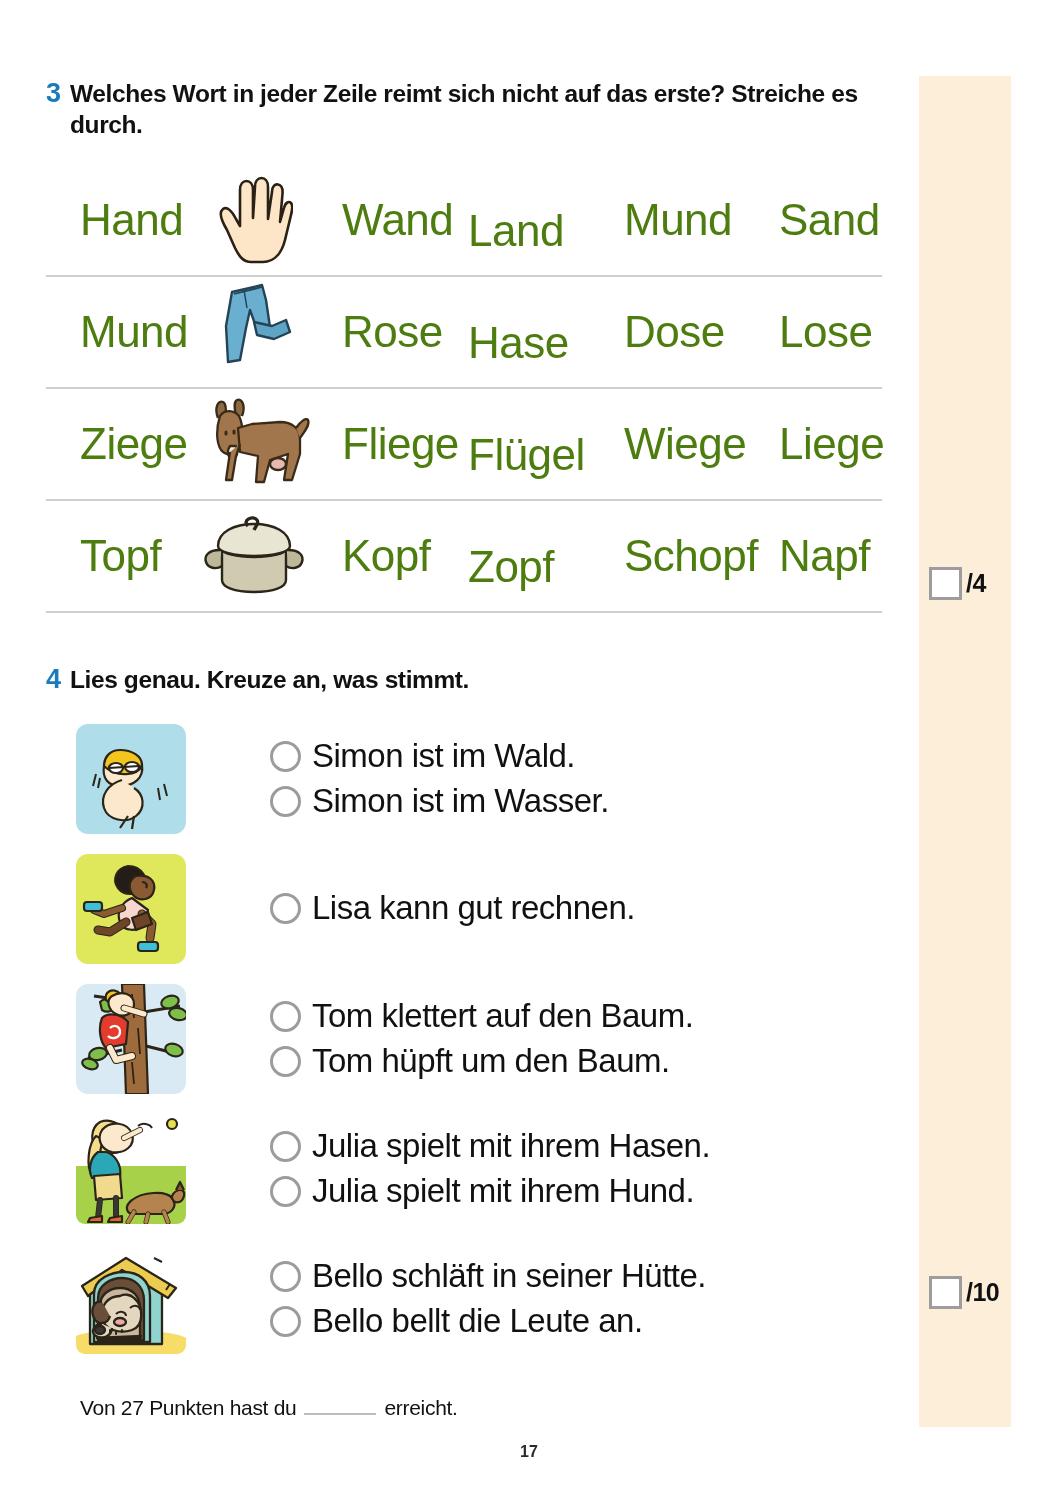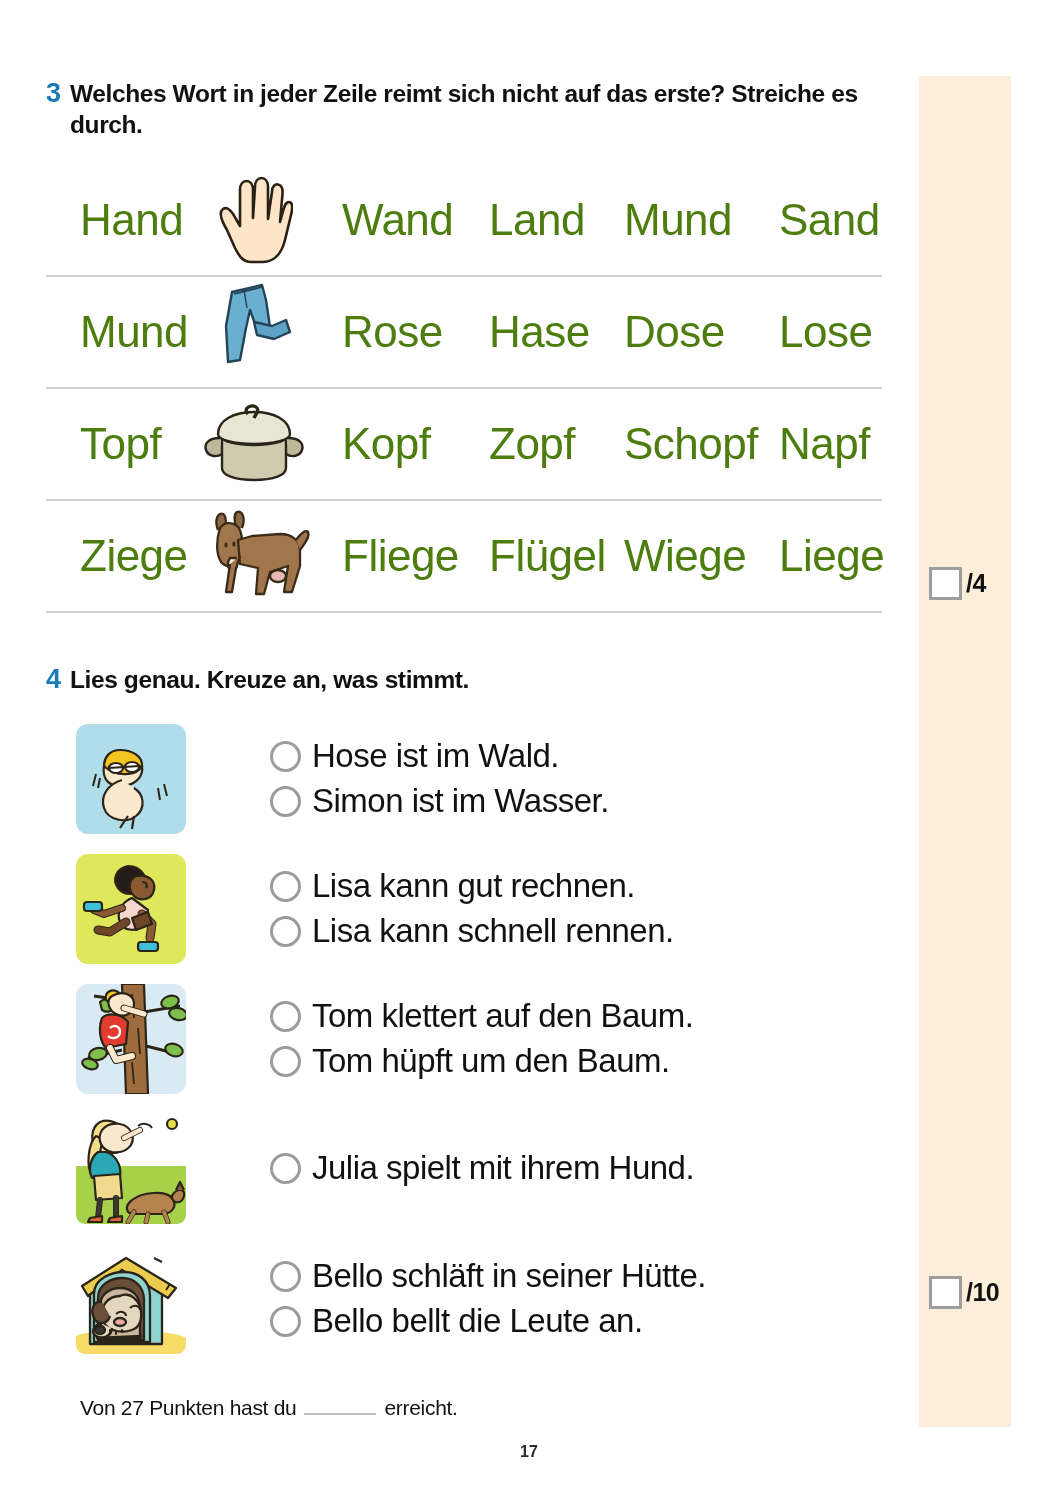--- a/index.html
+++ b/index.html
@@ -91,21 +91,21 @@
     top: 50%;
     transform: translateY(-50%);
     font-size: 44px;
     font-weight: 400;
     color: #4d7c0f;
     letter-spacing: -0.5px;
     white-space: nowrap;
   }
   .rw.c0 { left: 34px; }
   .rw.c1 { left: 296px; }
-  .rw.c2 { left: 443px; }
+  .rw.c2 { left: 422px; margin-top: 11px; }
   .rw.c3 { left: 578px; }
   .rw.c4 { left: 733px; }
   .rhyme-pic {
     position: absolute;
     left: 148px;
     top: 50%;
     transform: translateY(-50%);
     width: 120px;
     height: 104px;
     display: flex;
@@ -232,40 +232,20 @@
             <path d="M44 40 L62 44 L76 38 L80 50 L64 57 L47 53 Z" fill="#5fa3c6"></path>
             <path d="M24 12 L52 5" fill="none" stroke-width="1.7"></path>
             <path d="M34 8 L37 26" fill="none" stroke-width="1.5"></path>
           </g>
         </svg>
       </div>
       <div class="rw c1">Rose</div>
       <div class="rw c2">Hase</div>
       <div class="rw c3">Dose</div>
       <div class="rw c4">Lose</div>
-    </div>
-
-    <div class="rhyme-row">
-      <div class="rw c0">Topf</div>
-      <div class="rhyme-pic">
-        <svg width="112" height="80" viewBox="0 0 112 80">
-          <g stroke="#2b2418" stroke-width="2.4" stroke-linejoin="round">
-            <path d="M22 34 C10 34 6 40 8 46 C10 52 18 54 24 50" fill="#bdb89a"></path>
-            <path d="M90 34 C102 34 106 40 104 46 C102 52 94 54 88 50" fill="#bdb89a"></path>
-            <path d="M24 33 L24 64 C24 71 36 76 56 76 C76 76 88 71 88 64 L88 33 Z" fill="#cfcab0"></path>
-            <ellipse cx="56" cy="33" rx="32" ry="8" fill="#e2dfcb"></ellipse>
-            <path d="M20 30 C20 16 36 8 56 8 C76 8 92 16 92 30 C92 36 76 40 56 40 C36 40 20 36 20 30 Z" fill="#e8e5d2"></path>
-            <path d="M50 10 C44 4 54 0 58 3 C62 6 58 10 56 14" fill="none" stroke-width="3.4"></path>
-          </g>
-        </svg>
-      </div>
-      <div class="rw c1">Kopf</div>
-      <div class="rw c2">Zopf</div>
-      <div class="rw c3">Schopf</div>
-      <div class="rw c4">Napf</div>
     </div>
 
     <div class="rhyme-row">
       <div class="rw c0">Ziege</div>
       <div class="rhyme-pic">
         <svg width="116" height="100" viewBox="0 0 116 100">
           <g stroke="#3a2a18" stroke-width="2.3" stroke-linejoin="round">
             <path d="M22 24 C18 14 22 6 27 8 C31 10 30 18 29 24" fill="#8d6a46"></path>
             <path d="M46 22 C50 12 46 4 41 6 C37 8 39 16 40 23" fill="#8d6a46"></path>
             <path d="M24 22 C20 34 20 48 25 56 C30 62 40 62 44 54 C48 46 47 30 43 22 C38 16 29 15 24 22 Z" fill="#a2764c"></path>
@@ -277,20 +257,40 @@
             <path d="M44 50 L40 62 L36 86 L30 86 L34 58" fill="#a2764c"></path>
           </g>
         </svg>
       </div>
       <div class="rw c1">Fliege</div>
       <div class="rw c2">Flügel</div>
       <div class="rw c3">Wiege</div>
       <div class="rw c4">Liege</div>
     </div>
 
+    <div class="rhyme-row">
+      <div class="rw c0">Topf</div>
+      <div class="rhyme-pic">
+        <svg width="112" height="80" viewBox="0 0 112 80">
+          <g stroke="#2b2418" stroke-width="2.4" stroke-linejoin="round">
+            <path d="M22 34 C10 34 6 40 8 46 C10 52 18 54 24 50" fill="#bdb89a"></path>
+            <path d="M90 34 C102 34 106 40 104 46 C102 52 94 54 88 50" fill="#bdb89a"></path>
+            <path d="M24 33 L24 64 C24 71 36 76 56 76 C76 76 88 71 88 64 L88 33 Z" fill="#cfcab0"></path>
+            <ellipse cx="56" cy="33" rx="32" ry="8" fill="#e2dfcb"></ellipse>
+            <path d="M20 30 C20 16 36 8 56 8 C76 8 92 16 92 30 C92 36 76 40 56 40 C36 40 20 36 20 30 Z" fill="#e8e5d2"></path>
+            <path d="M50 10 C44 4 54 0 58 3 C62 6 58 10 56 14" fill="none" stroke-width="3.4"></path>
+          </g>
+        </svg>
+      </div>
+      <div class="rw c1">Kopf</div>
+      <div class="rw c2">Zopf</div>
+      <div class="rw c3">Schopf</div>
+      <div class="rw c4">Napf</div>
+    </div>
+
   </div>
 </div>
 
 <div class="exercise" id="exercise-4">
   <div class="ex-head">
     <div class="ex-num">4</div>
     <div class="ex-title">Lies genau. Kreuze an, was stimmt.</div>
   </div>
 
   <div class="mc-list">
@@ -308,21 +308,21 @@
             <path d="M46 56 C32 60 24 72 28 84 C32 96 50 100 60 92 C70 84 68 70 58 64" fill="#fce8cc"></path>
             <path d="M52 92 L44 104 M58 92 L56 105" fill="none"></path>
             <path d="M20 50 L17 62 M24 54 L22 64" fill="none" stroke-width="2"></path>
             <path d="M88 60 L91 72 M82 64 L84 76" fill="none" stroke-width="2"></path>
           </g>
         </svg>
       </div>
       <div class="mc-opts">
         <div class="mc-opt">
           <span class="mc-circle"></span>
-          <span class="mc-text">Hose ist im Wald.</span>
+          <span class="mc-text">Simon ist im Wald.</span>
         </div>
         <div class="mc-opt">
           <span class="mc-circle"></span>
           <span class="mc-text">Simon ist im Wasser.</span>
         </div>
       </div>
     </div>
 
     <div class="mc-group">
       <div class="mc-thumb">
@@ -342,24 +342,20 @@
             <rect x="8" y="48" width="18" height="9" rx="3" fill="#3fc0d8"></rect>
             <rect x="62" y="88" width="20" height="9" rx="3" fill="#3fc0d8"></rect>
             <path d="M56 64 L72 58 L76 70 L60 76 Z" fill="#6e4526"></path>
           </g>
         </svg>
       </div>
       <div class="mc-opts">
         <div class="mc-opt">
           <span class="mc-circle"></span>
           <span class="mc-text">Lisa kann gut rechnen.</span>
-        </div>
-        <div class="mc-opt">
-          <span class="mc-circle"></span>
-          <span class="mc-text">Lisa kann schnell rennen.</span>
         </div>
       </div>
     </div>
 
     <div class="mc-group">
       <div class="mc-thumb">
         <svg width="110" height="110" viewBox="0 0 110 110">
           <rect x="0" y="0" width="110" height="110" rx="12" fill="#d9eaf4"></rect>
           <g stroke="#2b2418" stroke-width="2.2" stroke-linejoin="round">
             <path d="M46 0 L68 0 L72 110 L50 110 Z" fill="#9e6b3c"></path>
@@ -417,20 +413,24 @@
             <path d="M96 82 C100 74 110 74 108 82 C106 90 98 90 96 84 Z" fill="#b5834d"></path>
             <path d="M100 76 L104 68 L108 76" fill="#8a5a33"></path>
             <path d="M58 98 L52 108 M72 100 L70 108 M88 98 L92 108" fill="none" stroke-width="5" stroke-linecap="round"></path>
             <path d="M58 98 L52 108 M72 100 L70 108 M88 98 L92 108" fill="none" stroke="#b5834d" stroke-width="3.6" stroke-linecap="round"></path>
           </g>
         </svg>
       </div>
       <div class="mc-opts">
         <div class="mc-opt">
           <span class="mc-circle"></span>
+          <span class="mc-text">Julia spielt mit ihrem Hasen.</span>
+        </div>
+        <div class="mc-opt">
+          <span class="mc-circle"></span>
           <span class="mc-text">Julia spielt mit ihrem Hund.</span>
         </div>
       </div>
     </div>
 
     <div class="mc-group">
       <div class="mc-thumb">
         <svg width="110" height="110" viewBox="0 0 110 110">
           <rect x="0" y="0" width="110" height="110" rx="12" fill="#ffffff"></rect>
           <path d="M0 92 C16 84 94 84 110 94 L110 110 L0 110 Z" fill="#f7dc68"></path>

